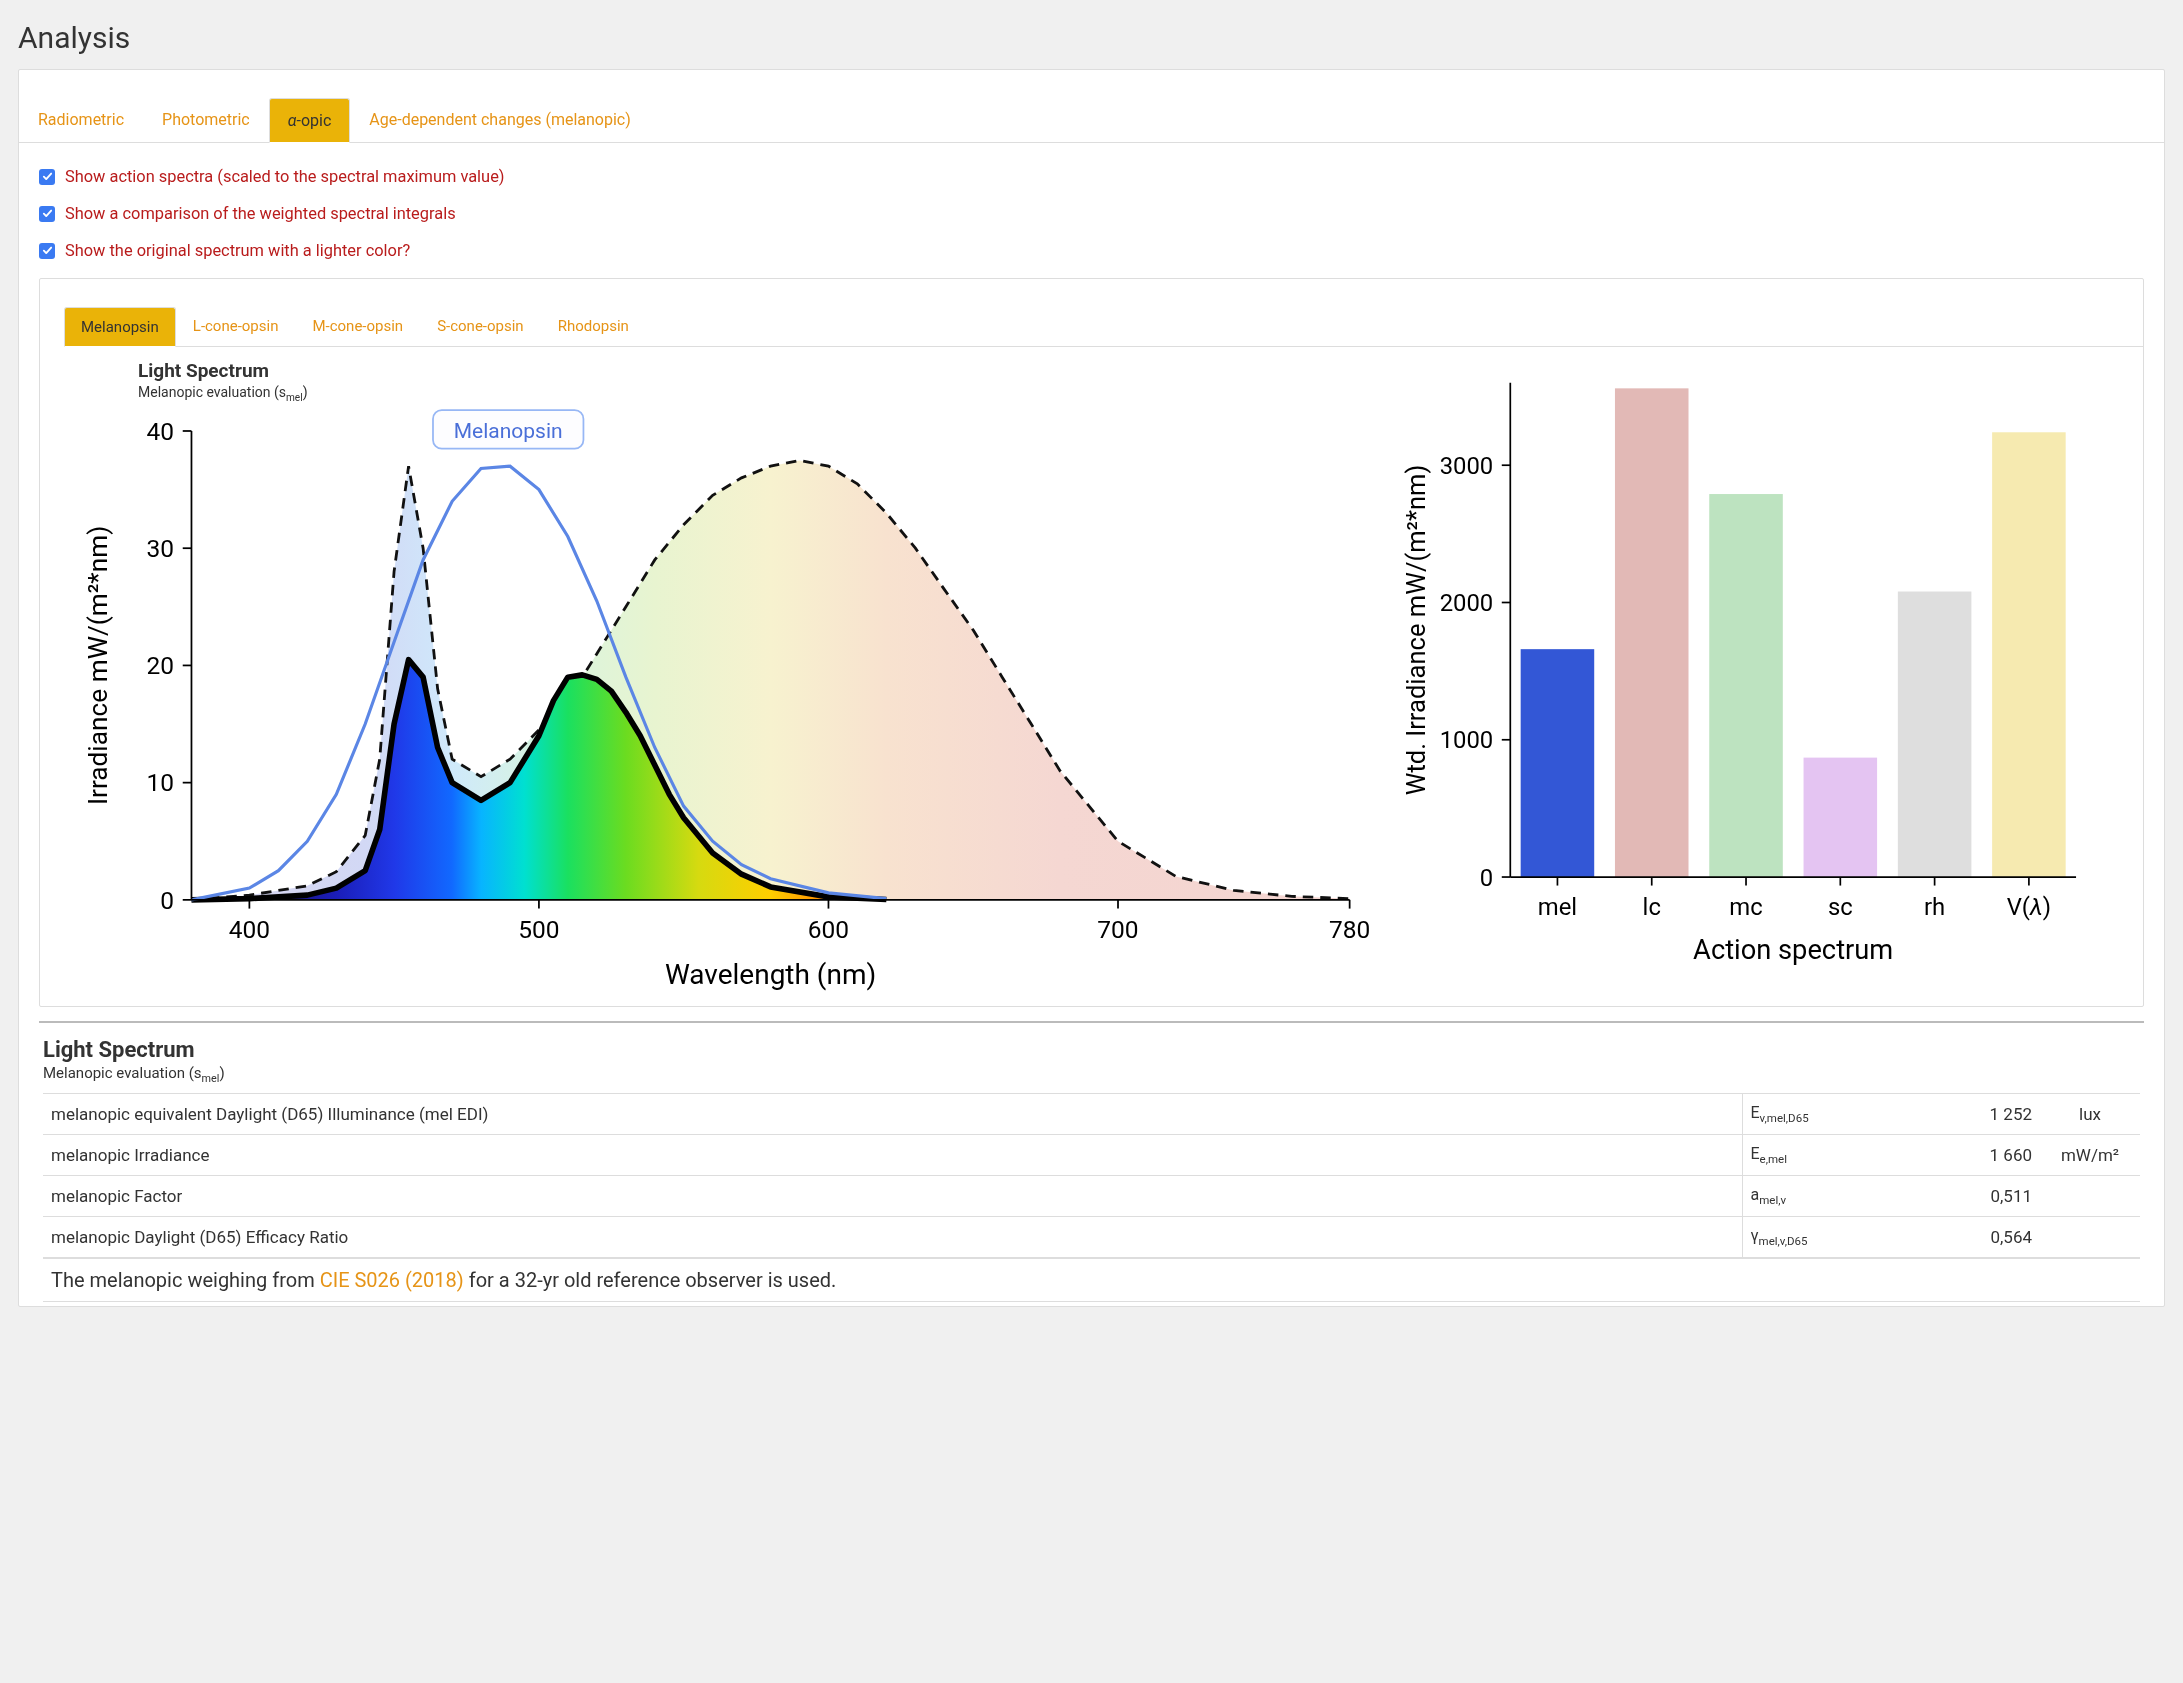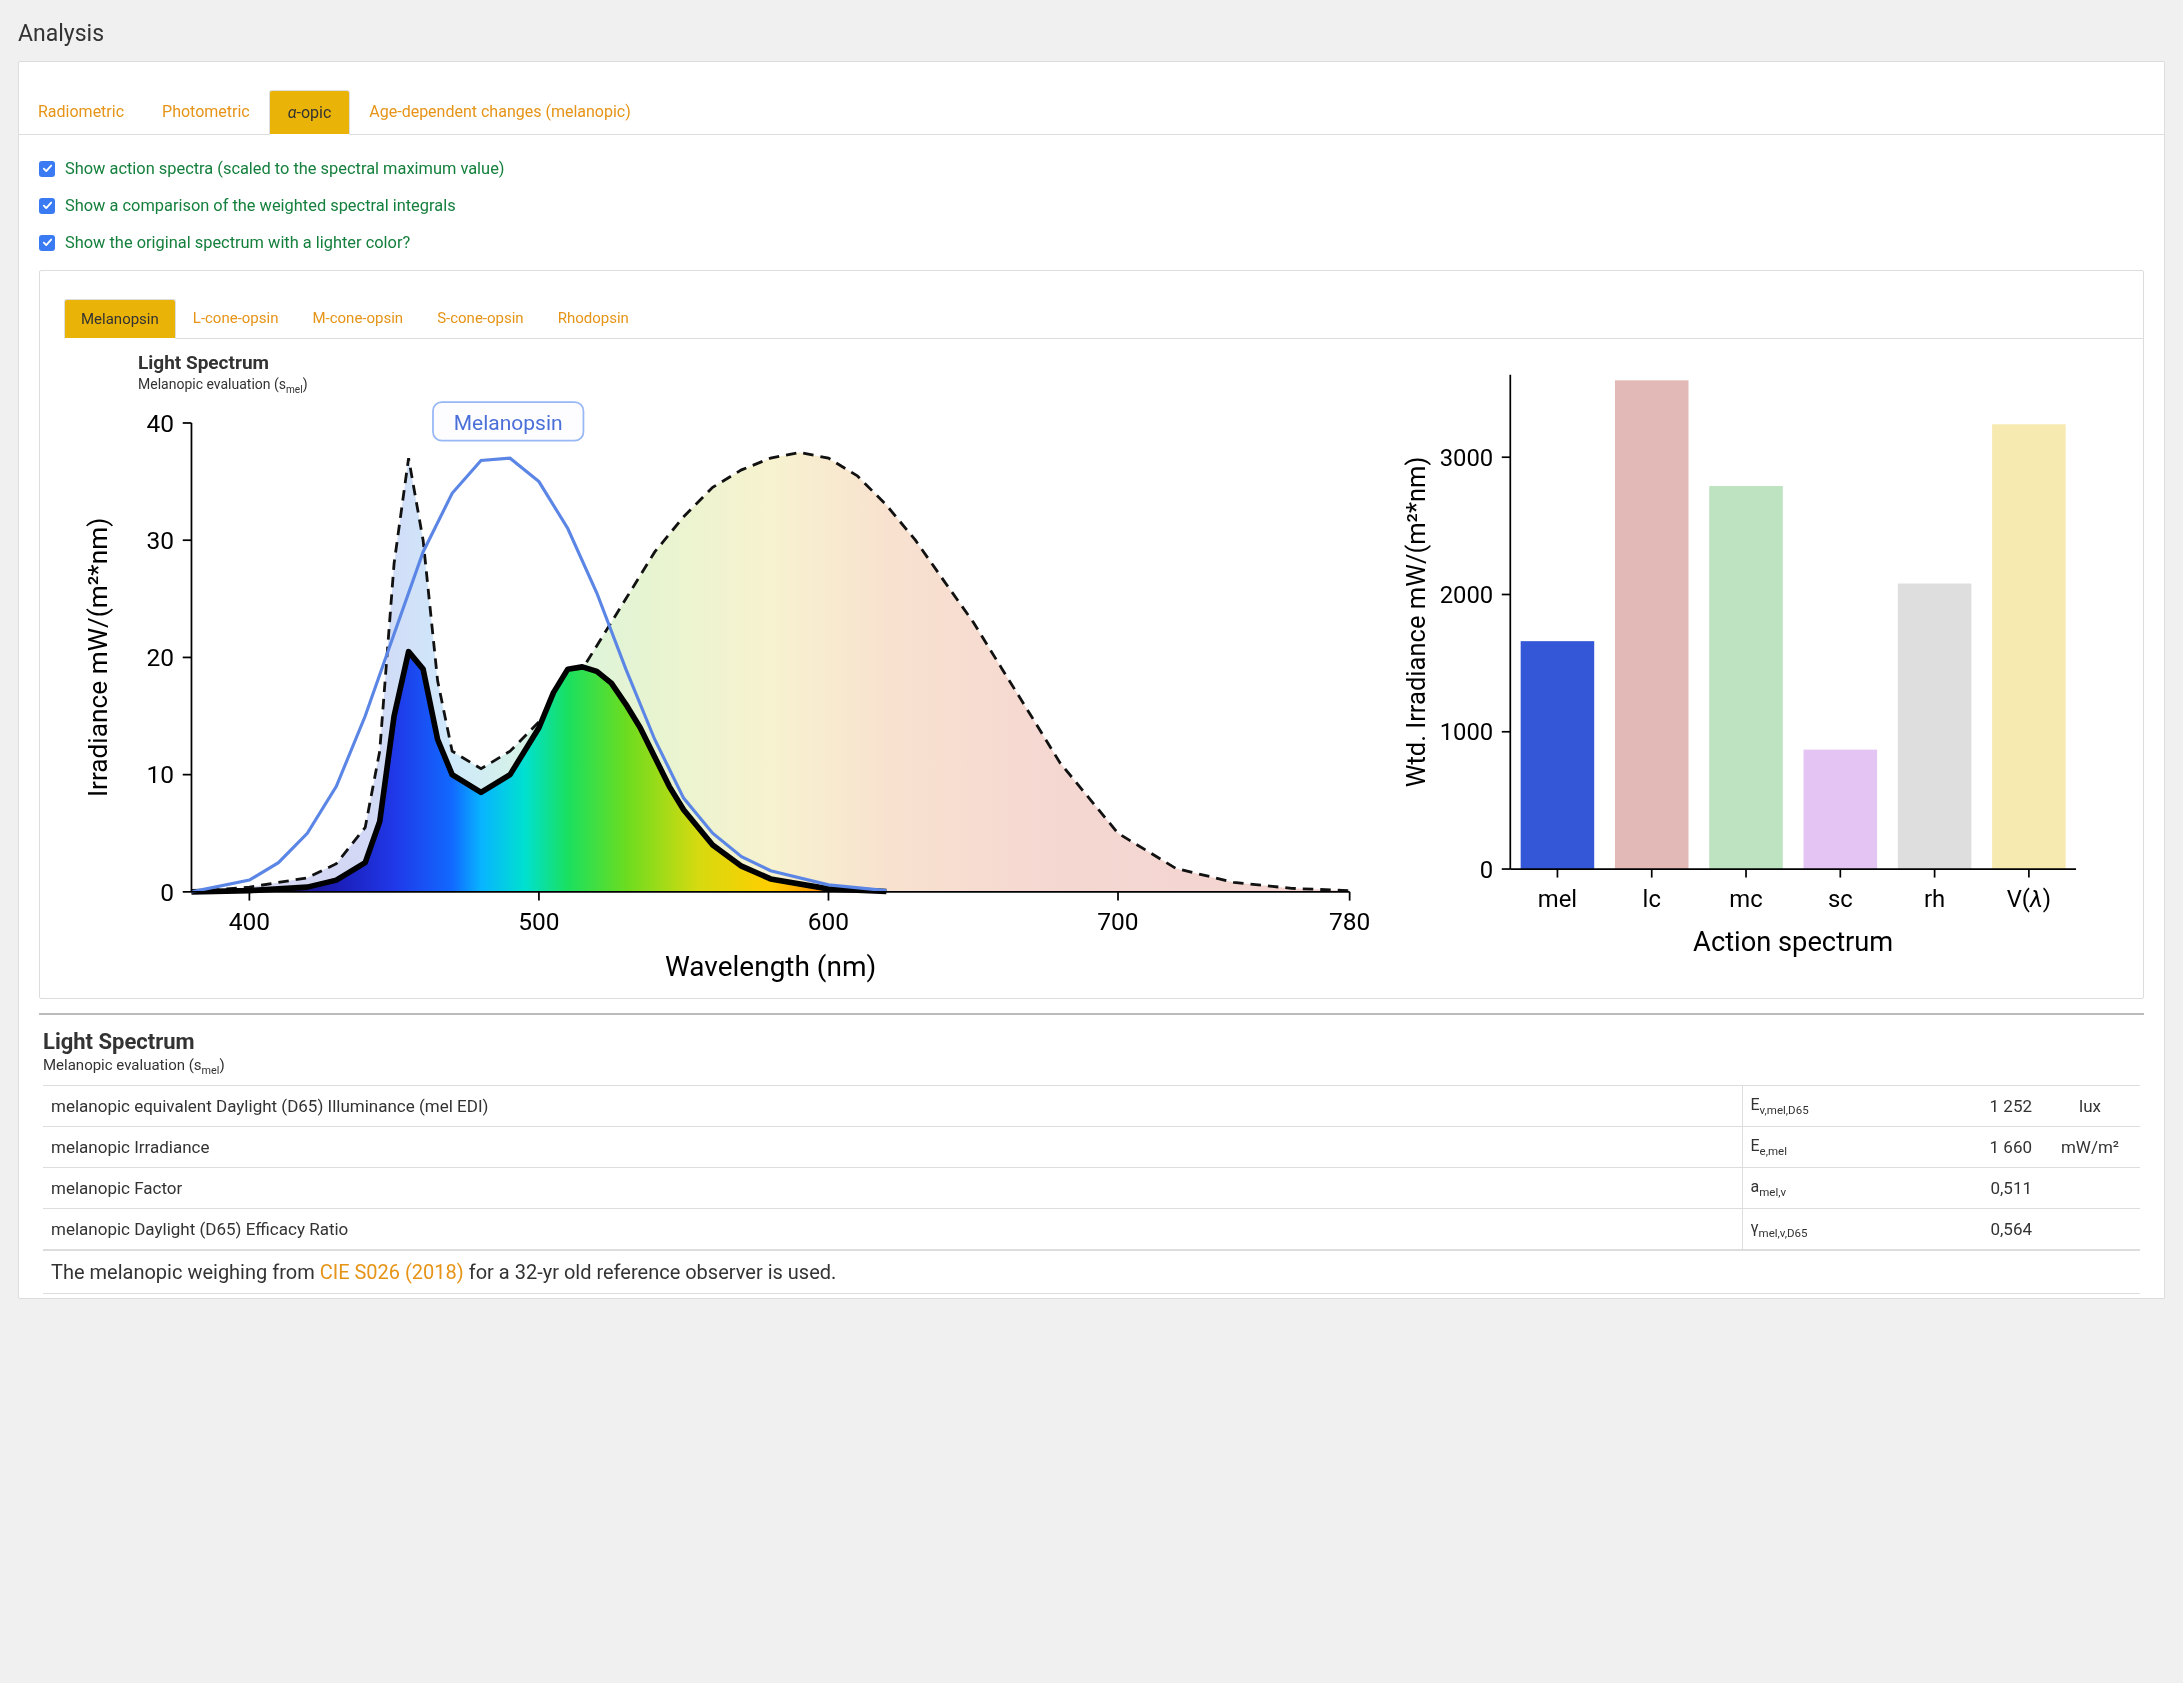--- a/index.html
+++ b/index.html
@@ -1,25 +1,25 @@
 <!DOCTYPE html>
 <html><head>
 <meta charset="utf-8">
 <style>
   * { box-sizing: border-box; }
   html, body { margin:0; padding:0; background:#f0f0f0; font-family:-apple-system,BlinkMacSystemFont,"Segoe UI",Roboto,"Helvetica Neue",Arial,sans-serif; color:#333; }
   .page { padding: 14px 18px; }
-  h2.page-title { font-size:23px; font-weight:400; margin:6px 0 14px 0; color:#333; }
+  h2.page-title { font-size:30px; font-weight:400; margin:6px 0 14px 0; color:#333; }
   .card { background:#fff; border:1px solid #ddd; border-radius:2px; }
   .tabs { display:flex; border-bottom:1px solid #ddd;margin-top:28px; }
   .tab { padding:12px 18px; font-size:16px; color:#e69417; cursor:pointer; border-right:1px solid transparent; border-left:1px solid transparent; }
   .tab.active { color:#333; background:#eab308; border:1px solid #ddd; border-bottom-color:#fff; margin-bottom:-1px; border-top-left-radius:3px; border-top-right-radius:3px; }
   .tabs-inner .tab { padding:10px 16px; font-size:15px; }
   .content { padding:16px 20px 4px 20px; }
-  .chk-row { display:flex; align-items:center; gap:10px; margin:8px 0 18px 0; font-size:16.4px; color:#15803d; }
+  .chk-row { display:flex; align-items:center; gap:10px; margin:8px 0 18px 0; font-size:16.4px; color:#b91c1c; }
   .chk { width:16px; height:16px; border-radius:3px; background:#3a7af2; display:inline-flex; align-items:center; justify-content:center; flex-shrink:0; }
   .chk svg { width:11px; height:11px; }
   .subtabs-wrap { border:1px solid #ddd; border-radius:2px; margin-top:6px;padding-left:24px; }
   .charts-row { display:flex; gap:20px; padding:12px 12px 4px 12px; align-items:flex-start; }
   .chart-left { flex:0 0 63%; }
   .chart-right { flex:0 0 34%; }
   .chart-title-block { margin-left:62px; }
   .chart-title { font-weight:700; font-size:19px; }
   .chart-sub { font-size:14px; margin-top:2px; }
   svg text { font-family:inherit; }

